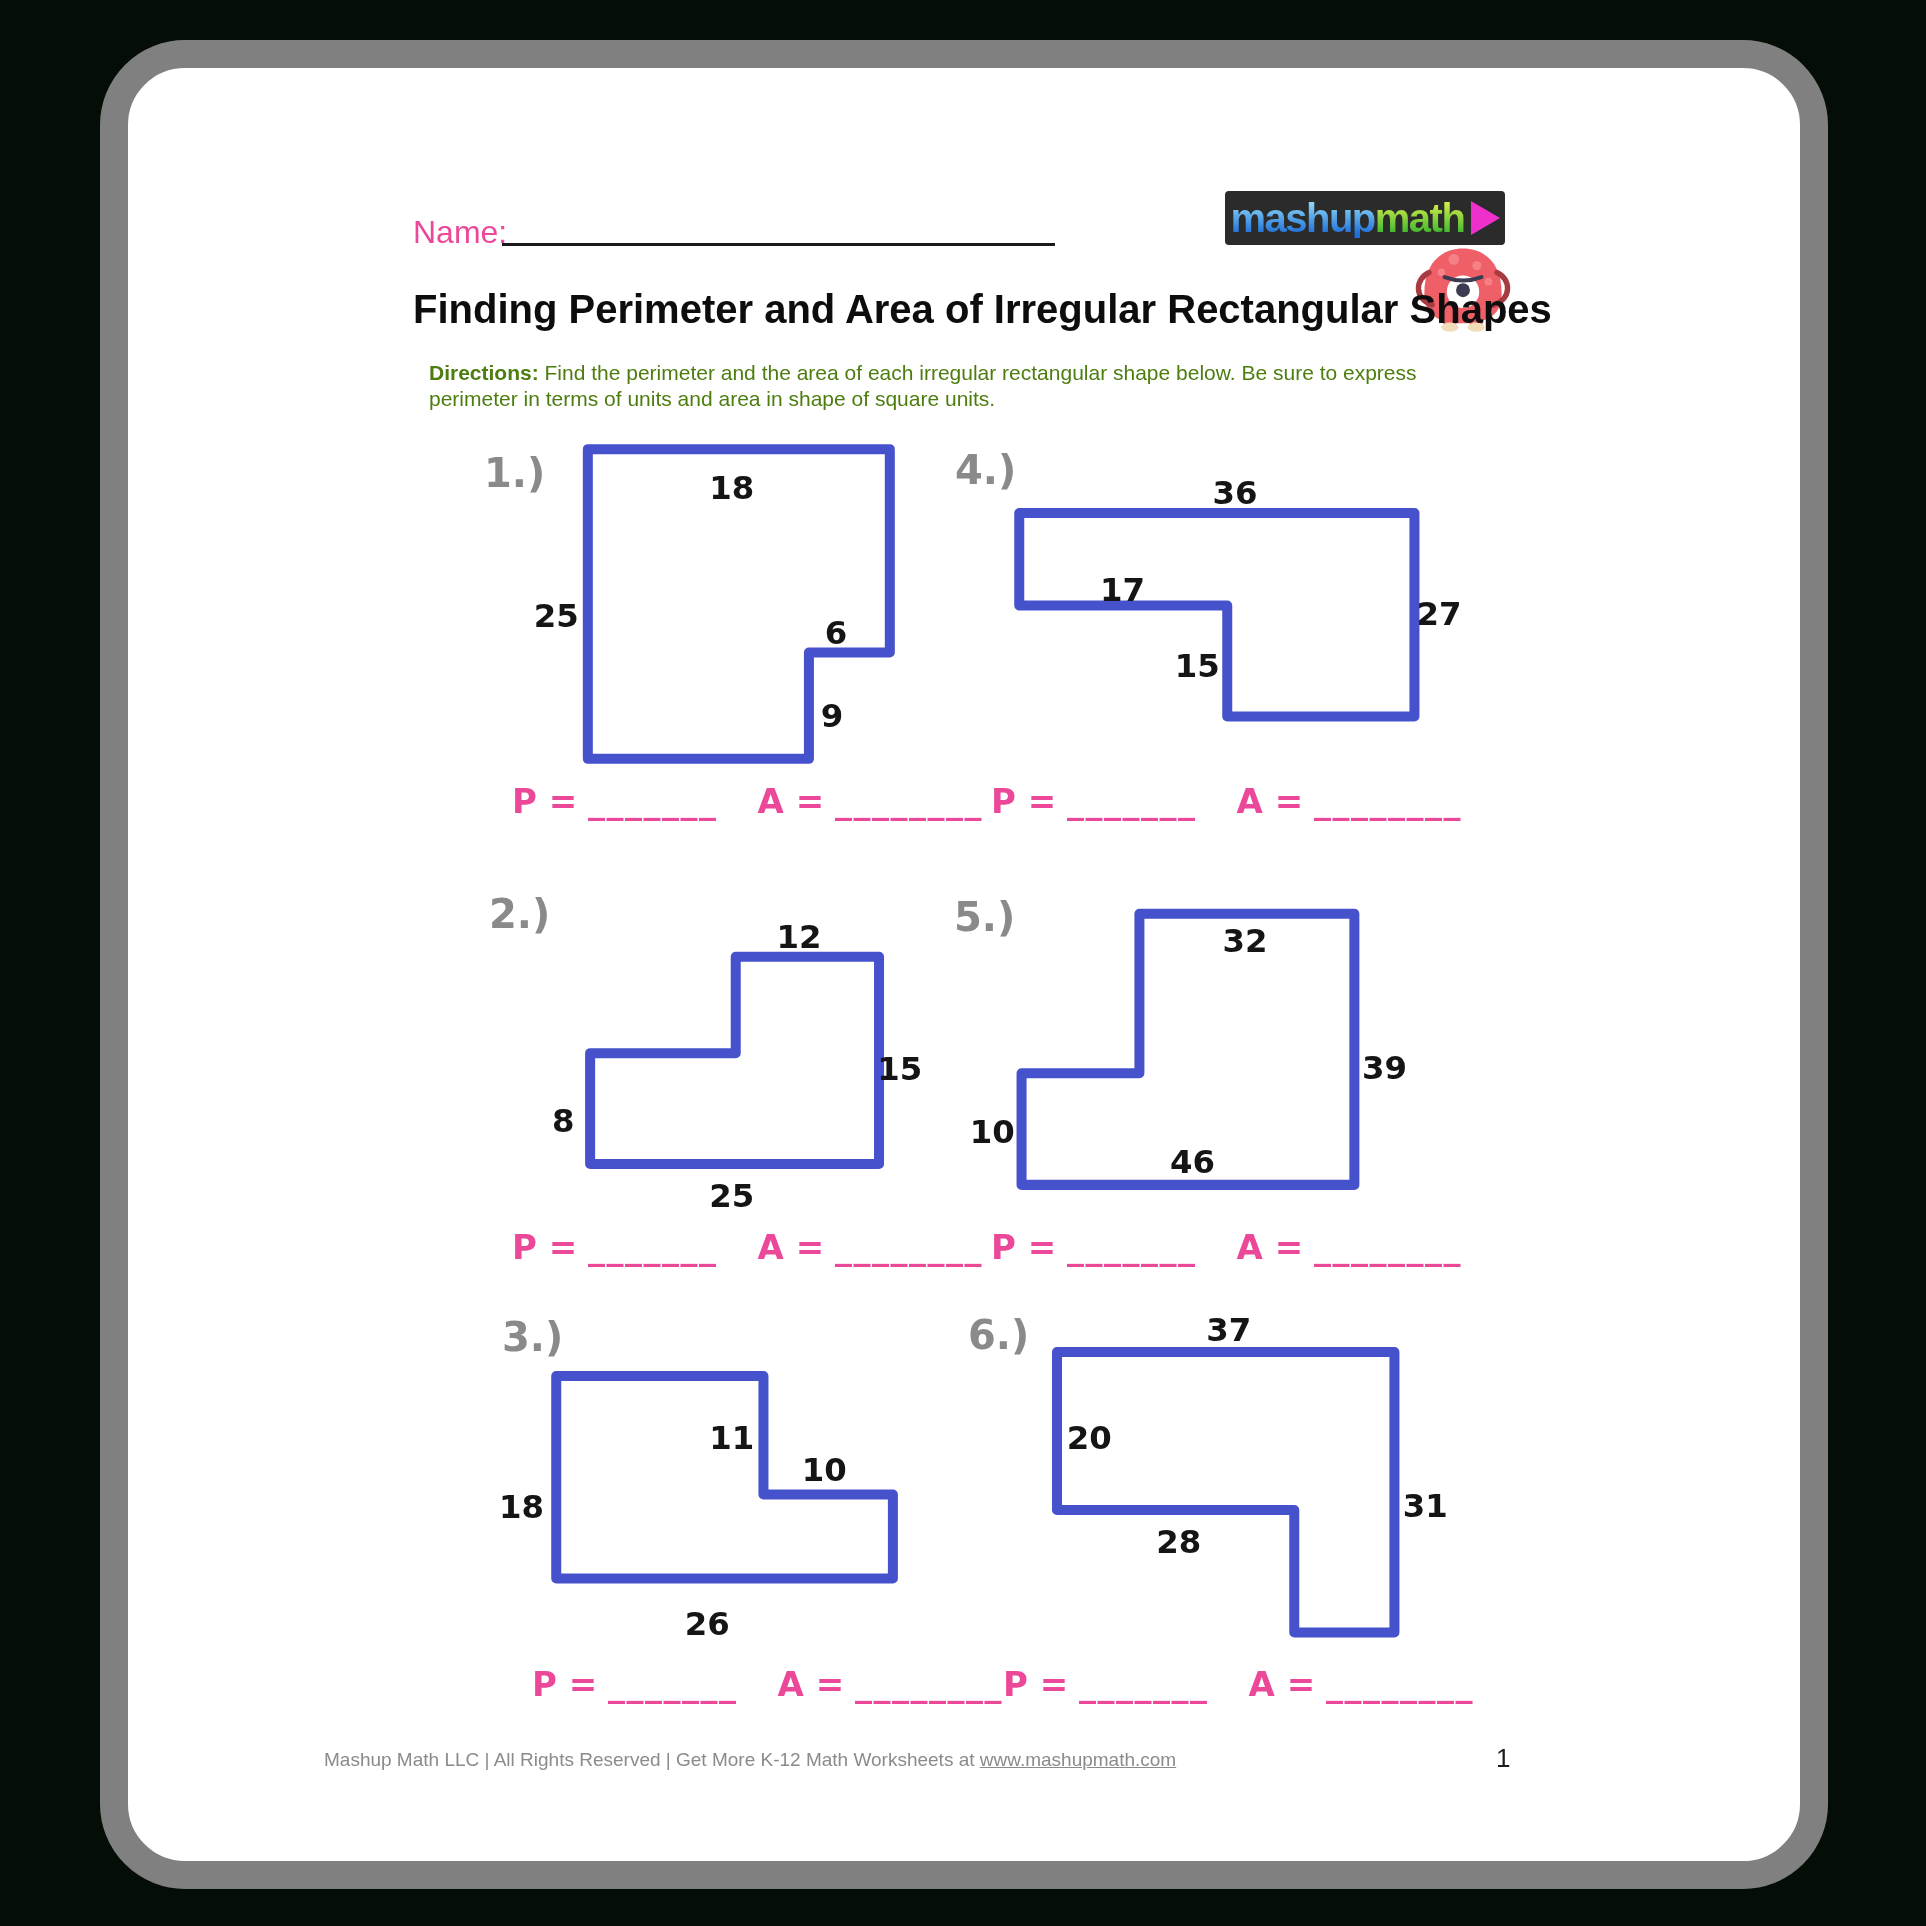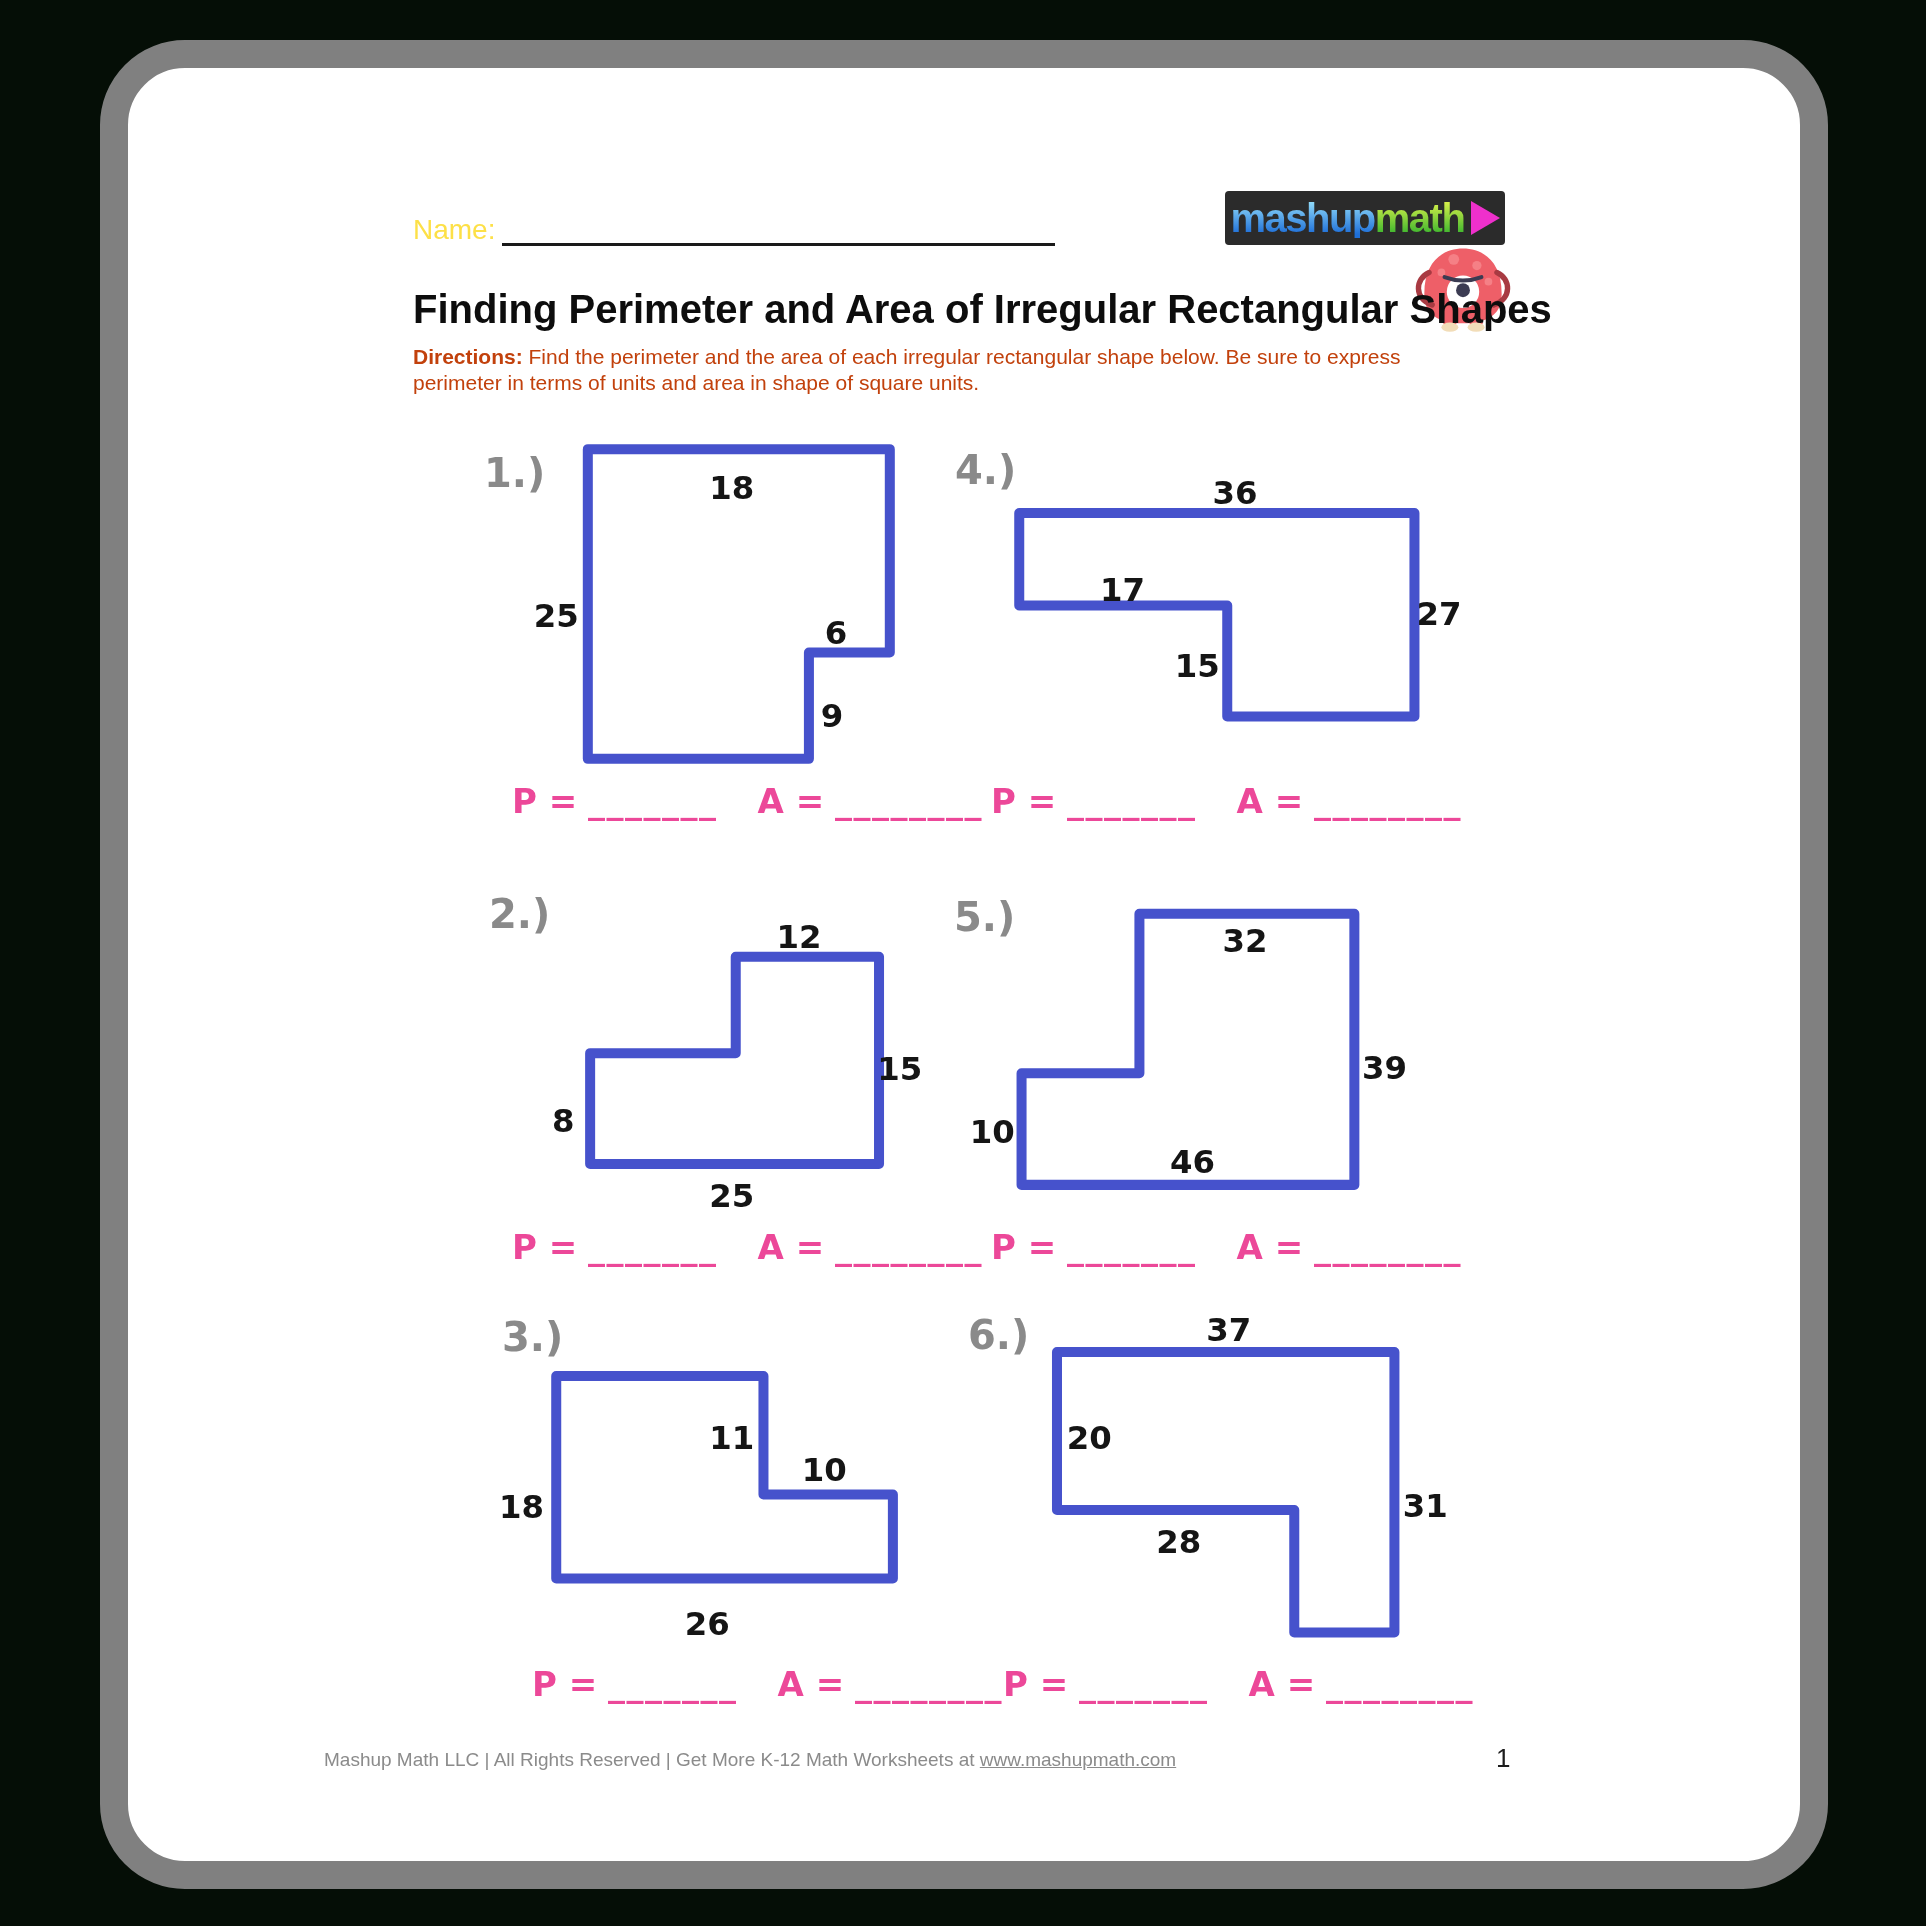--- a/index.html
+++ b/index.html
@@ -1,24 +1,24 @@
 <!DOCTYPE html>
 <html style="font-size:12.3px"><head>
 <meta charset="utf-8">
 <style>
   html,body{margin:0;padding:0;background:#050e06;}
   .stage{position:relative;width:1926px;height:1926px;background:#050e06;overflow:hidden;
          font-family:"Liberation Sans", sans-serif;}
   .card{position:absolute;left:100px;top:40px;width:1728px;height:1849px;
         background:#ffffff;border:28.5px solid #808080;border-radius:85px;box-sizing:border-box;}
   
-  .name-label{position:absolute;left:413px;top:214px;font-size:28px;color:#fde047;}
+  .name-label{position:absolute;left:413px;top:214px;font-size:32px;color:#ec4899;}
   .name-line{position:absolute;left:502px;top:243px;width:553px;height:3.1px;background:#1a1a1a;}
   .title{position:absolute;left:413px;top:287px;margin:0;font-size:40px;font-weight:bold;color:#0d0d0d;white-space:nowrap;}
-  .dir1,.dir2{position:absolute;left:413px;margin:0;font-size:21px;color:#c2410c;white-space:nowrap;}
+  .dir1,.dir2{position:absolute;left:413px;margin:16px;font-size:21px;color:#4d7c0f;white-space:nowrap;}
   .dir1{top:345px;}
   .dir2{top:371px;}
   .dir1 b{font-weight:bold;}
   
   .logo-bar{position:absolute;left:1225px;top:191px;width:280px;height:54px;background:#2b2b2b;
             border-radius:3.9px;display:flex;align-items:center;justify-content:center;}
   .logo-w{font-size:40px;font-weight:bold;letter-spacing:-1.5px;line-height:1;
           -webkit-background-clip:text;background-clip:text;color:transparent;}
   .logo-w1{background-image:linear-gradient(180deg,#8fd9f8 10%,#1e6fd8 90%);}
   .logo-w2{background-image:linear-gradient(180deg,#d7ef4a 10%,#3cb52e 90%);}

